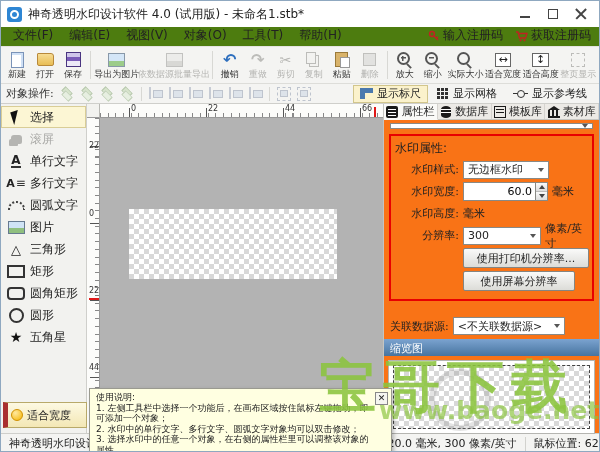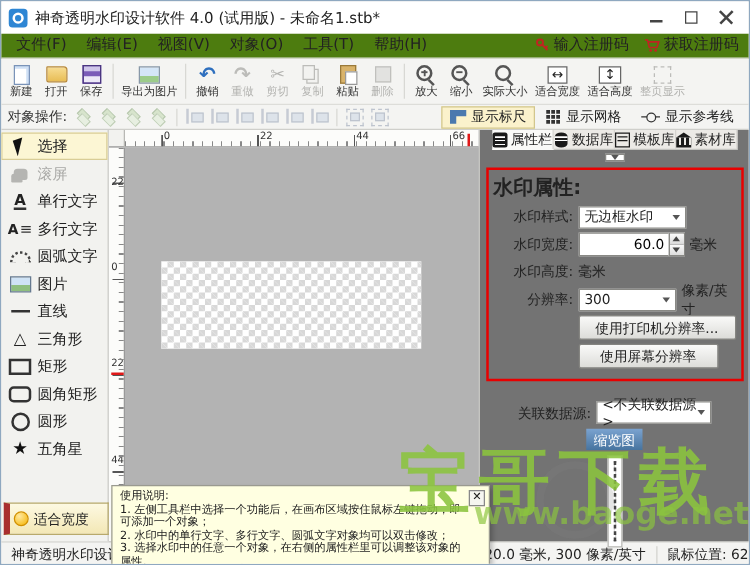--- a/index.html
+++ b/index.html
@@ -109,54 +109,54 @@
   .rlabel { position:absolute; font-size:8px; color:#333; line-height:8px; }
   .redtick-h { position:absolute; bottom:0; height:10px; width:2px; background:#e01818; }
   .redtick-v { position:absolute; right:0; width:10px; height:2px; background:#e01818; }
   .canvas-doc { position:absolute; left:42px; top:105px; width:208px; height:70px; }
   .checker { background-color:#fff;
     background-image:linear-gradient(45deg,#d8d8d8 25%,transparent 25%,transparent 75%,#d8d8d8 75%),
                      linear-gradient(45deg,#d8d8d8 25%,transparent 25%,transparent 75%,#d8d8d8 75%);
     background-size:10px 10px; background-position:0 0,5px 5px; }
 
   
-  .right-panel { width:216px; background:#737373; border-left:1px solid #c5c5c1; display:flex; flex-direction:column; font-size:11px;align-items:center; }
+  .right-panel { width:216px; background:#f97316; border-left:1px solid #c5c5c1; display:flex; flex-direction:column; font-size:11px; }
   .ptabs { display:flex; height:22px; background:#eceae6; border-bottom:1px solid #c5c5c1; }
   .ptab { flex:1; display:flex; align-items:center; justify-content:center; gap:3px; font-size:11px; border-right:1px solid #d5d3cf; }
   .ptab.active { background:#fafaf8; border-bottom:1px solid #fafaf8; margin-bottom:-1px; }
   .ti { width:12px; height:12px; position:relative; flex:none; }
   .ti-props::before { content:''; position:absolute; inset:0; background:#1a1a1a; border-radius:2px; }
   .ti-props::after { content:''; position:absolute; left:2px; right:2px; top:3px; height:7px; background:repeating-linear-gradient(to bottom,#fff 0 1px,transparent 1px 3px); }
   .ti-db::before { content:''; position:absolute; left:1px; right:1px; top:0; bottom:0; background:#1a1a1a; border-radius:5px/3px; }
   .ti-db::after { content:''; position:absolute; left:1px; right:1px; top:3px; height:6px; background:repeating-linear-gradient(to bottom,#fff 0 1px,transparent 1px 3px); }
   .ti-tpl::before { content:''; position:absolute; inset:0; border:1.5px solid #1a1a1a; }
   .ti-tpl::after { content:''; position:absolute; left:2px; right:2px; top:3px; height:1.5px; background:#1a1a1a; box-shadow:0 3px #1a1a1a; }
   .ti-lib::before { content:''; position:absolute; left:0; right:0; bottom:0; height:6px; background:repeating-linear-gradient(to right,#1a1a1a 0 2px,transparent 2px 4px); border-bottom:2px solid #1a1a1a; }
   .ti-lib::after { content:''; position:absolute; left:50%; top:0; margin-left:-6px; border-left:6px solid transparent; border-right:6px solid transparent; border-bottom:4px solid #1a1a1a; }
   .pdrop { margin:3px 6px 2px; height:18px; }
   .combo { background:#fff; border:1px solid #898985; height:18px; display:flex; align-items:center; padding:0 4px; font-size:11px; }
   .combo .arr { margin-left:auto; width:0; height:0; border-left:3.5px solid transparent; border-right:3.5px solid transparent; border-top:4px solid #555; }
   .redbox { margin:3px 5px 0; border:2px solid #e80000; padding:4px 4px 8px; display:flex; flex-direction:column; gap:3px; }
-  .sec-title { font-weight:bold; font-size:16px; }
+  .sec-title { font-weight:normal; font-size:12px; }
   .prow { display:flex; align-items:center; gap:4px; height:19px; }
   .plabel { width:64px; text-align:right; flex:none; font-size:11px; }
   .cbo-style { width:86px; }
   .numwrap { display:flex; height:19px; }
   input.num { width:72px; height:19px; border:1px solid #898985; border-right:none; font-size:11px; text-align:right; padding:0 3px; background:#fff; font-family:inherit; }
   .spin { width:13px; display:flex; flex-direction:column; border:1px solid #898985; background:#fff; }
   .spin span { flex:1; background:linear-gradient(#fafafa,#ddd); display:flex; align-items:center; justify-content:center; border-bottom:1px solid #bbb; }
   .spin span:last-child { border-bottom:none; }
   .spin .up::after { content:''; border-left:3px solid transparent; border-right:3px solid transparent; border-bottom:4px solid #444; }
   .spin .dn::after { content:''; border-left:3px solid transparent; border-right:3px solid transparent; border-top:4px solid #444; }
   .unit { font-size:11px; }
   .pbtn { height:20px; margin-left:68px; background:linear-gradient(#fafaf9,#dcdcd8); border:1px solid #858581; border-radius:2px; font-size:11px; display:flex; align-items:center; justify-content:center; }
   .pbtn.w1 { width:126px; } .pbtn.w2 { width:112px; }
   .ds-row { margin:16px 6px 4px; display:flex; align-items:center; gap:4px; }
   .ds-label { font-size:11px; flex:none; }
-  .cbo-ds { width:92px; }
+  .cbo-ds { width:112px; }
   .thumb-hdr { background:linear-gradient(#7ba3d0,#47749f); color:#fff; font-size:11px; padding:2px 6px; height:17px; }
   .preview { flex:1; padding:4px; display:flex; }
   .preview-box { flex:1; background:#fff; border:1px solid #b5b5b1; padding:4px; }
   .preview-doc { width:100%; height:64px; border:1px dashed #444; }
 
   
   .helpbox { position:absolute; left:88px; top:387px; width:303px; background:#ffffe1; border:1px solid #9a9a90;
     box-shadow:2px 2px 4px rgba(0,0,0,.25); padding:3px 16px 3px 6px; font-size:9px; line-height:10.5px; z-index:6; }
   .hb-close { position:absolute; right:3px; top:3px; width:13px; height:13px; border:1px solid #888; background:#f5f5f0;
     display:flex; align-items:center; justify-content:center; font-size:9px; font-weight:bold; }
@@ -229,20 +229,24 @@
       </div>
     <div class="tbtn">
         <span class="ic ic-save"></span>
         <span class="tlabel">保存</span>
       </div>
     <span class="vsep"></span>
     <div class="tbtn">
         <span class="ic ic-export"></span>
         <span class="tlabel">导出为图片</span>
       </div>
+    <div class="tbtn disabled">
+        <span class="ic ic-batch"></span>
+        <span class="tlabel">依数据源批量导出</span>
+      </div>
     <span class="vsep"></span>
     <div class="tbtn">
         <span class="ic ic-undo"></span>
         <span class="tlabel">撤销</span>
       </div>
     <div class="tbtn disabled">
         <span class="ic ic-redo"></span>
         <span class="tlabel">重做</span>
       </div>
     <div class="tbtn disabled">
@@ -341,24 +345,20 @@
         </div>
       <div class="tool">
           <span class="tico tk-arc"></span>
           <span>圆弧文字</span>
         </div>
       <div class="tool">
           <span class="tico tk-img"></span>
           <span>图片</span>
         </div>
       <div class="tool">
-          <span class="tico tk-line"></span>
-          <span>直线</span>
-        </div>
-      <div class="tool">
           <span class="tico tk-tri"></span>
           <span>三角形</span>
         </div>
       <div class="tool">
           <span class="tico tk-rect"></span>
           <span>矩形</span>
         </div>
       <div class="tool">
           <span class="tico tk-rrect"></span>
           <span>圆角矩形</span>

